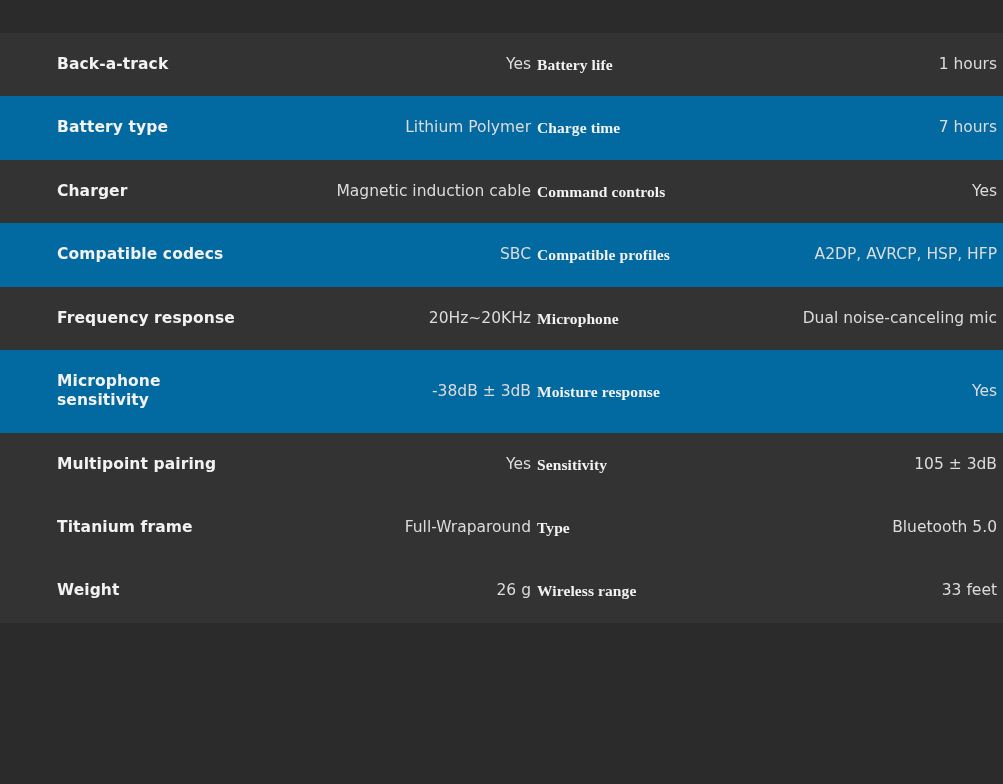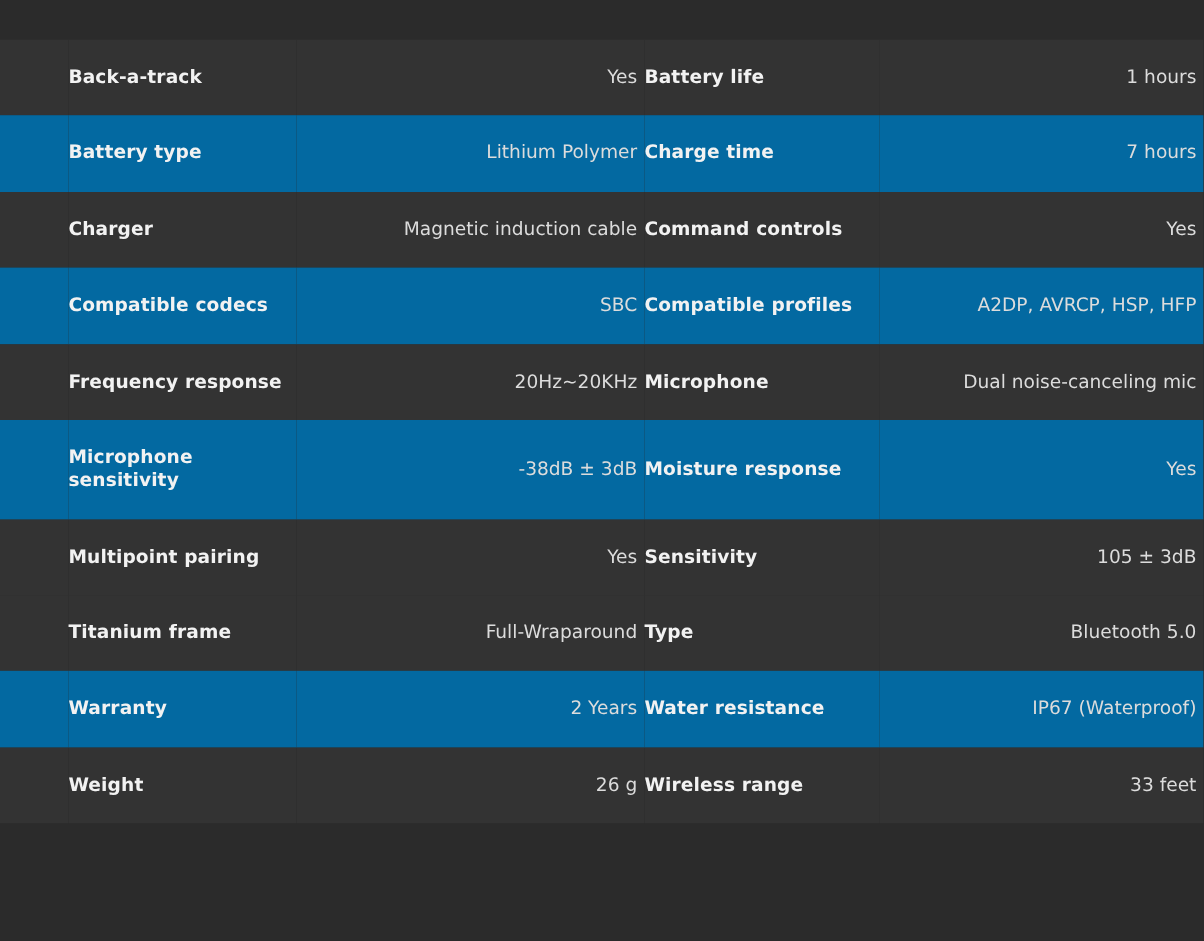--- a/index.html
+++ b/index.html
@@ -26,21 +26,21 @@
     background: #0369a1;
   }
   .spec-table td {
     vertical-align: middle;
     padding: 0;
     border: none;
   }
   td.pad-left  { width: 57px; }
   td.label     { width: 190px; margin-left: 40px; }
   td.value     { width: 290px; }
-  td.label2    { width: 196px; }
+  td.label2    { width: 196px; font-family: Liberation Serif, serif; }
   td.value2    { width: 270px; }
 
   .cell-inner {
     padding: 22px 6px 22px 0;
     line-height: 1.25;
   }
   .label .cell-inner,
   .label2 .cell-inner {
     font-weight: bold;
     font-size: 15.5px;
@@ -177,35 +177,20 @@
         <td class="value">
           <div class="cell-inner">Full-Wraparound</div>
         </td>
         <td class="label2">
           <div class="cell-inner">Type</div>
         </td>
         <td class="value2">
           <div class="cell-inner">Bluetooth 5.0</div>
         </td>
       </tr>
-      <tr class="row-plain">
-        <td class="pad-left"></td>
-        <td class="label">
-          <div class="cell-inner">Warranty</div>
-        </td>
-        <td class="value">
-          <div class="cell-inner">2 Years</div>
-        </td>
-        <td class="label2">
-          <div class="cell-inner">Water resistance</div>
-        </td>
-        <td class="value2">
-          <div class="cell-inner">IP67 (Waterproof)</div>
-        </td>
-      </tr>
       <tr class="row-alt">
         <td class="pad-left"></td>
         <td class="label">
           <div class="cell-inner">Weight</div>
         </td>
         <td class="value">
           <div class="cell-inner">26 g</div>
         </td>
         <td class="label2">
           <div class="cell-inner">Wireless range</div>

